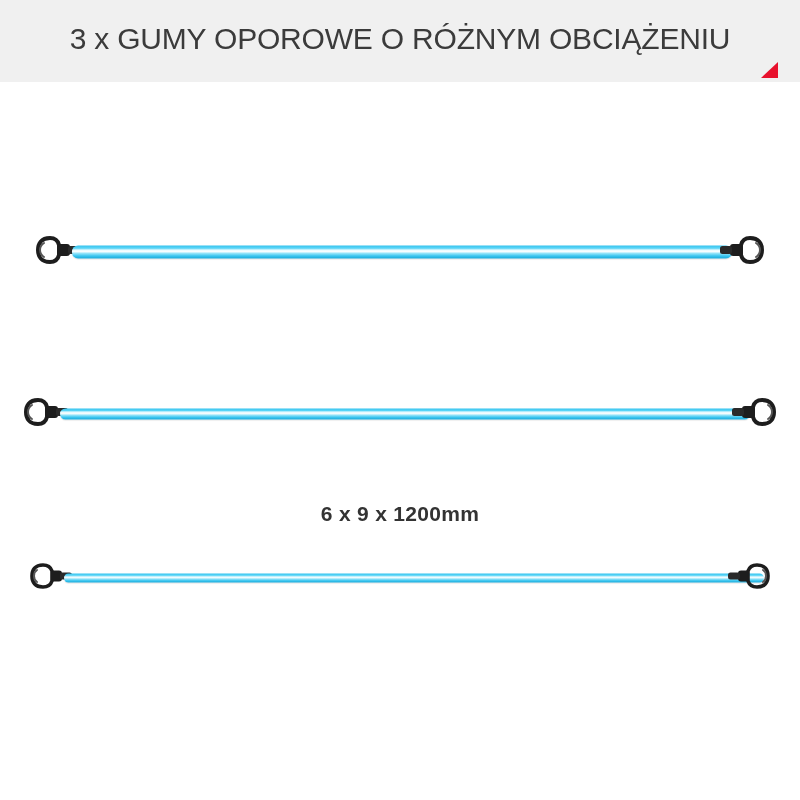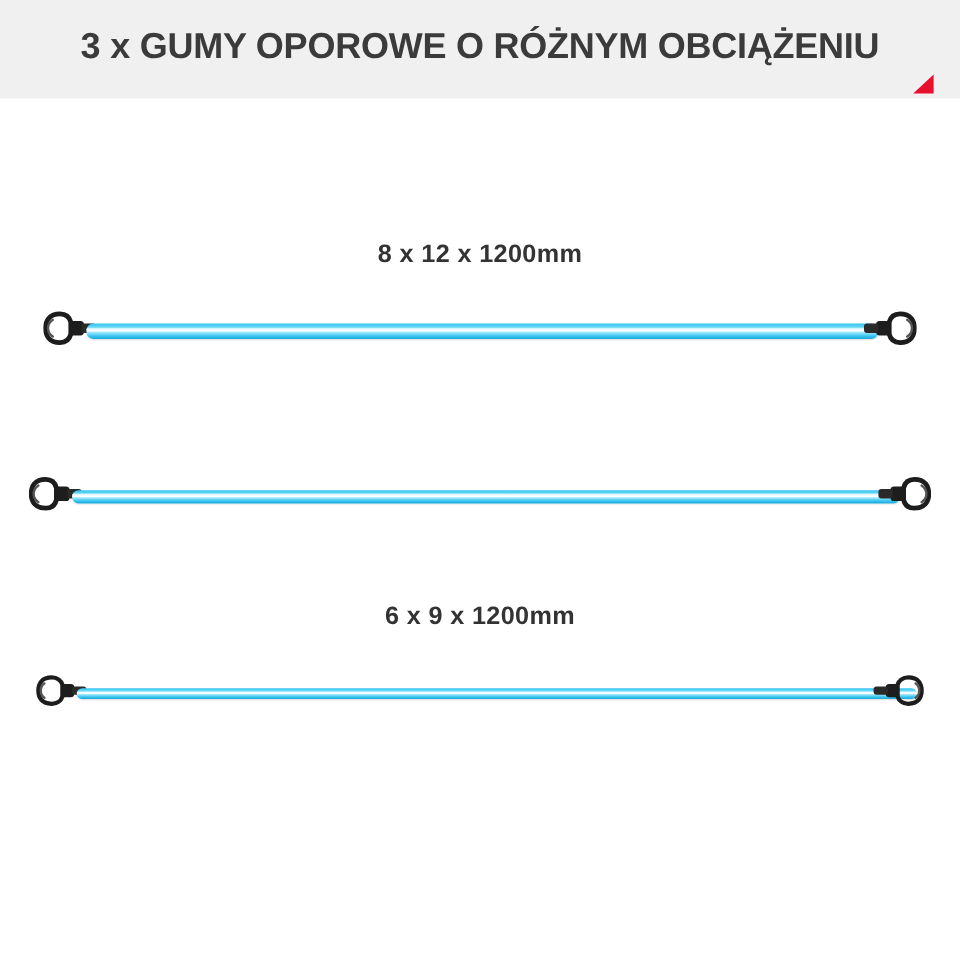--- a/index.html
+++ b/index.html
@@ -27,21 +27,21 @@
     top: 0;
     width: 800px;
     height: 82px;
     background: #f0f0f0;
     display: flex;
     align-items: center;
     justify-content: center;
   }
   .header-title {
     font-size: 30px;
-    font-weight: bold;
+    font-weight: normal;
     color: #3b3b3b;
     letter-spacing: -0.2px;
     text-align: right;
     white-space: nowrap;
     line-height: 1;
     padding-bottom: 4px;
   }
   .header-accent {
     position: absolute;
     right: 22px;
@@ -118,21 +118,20 @@
 <body>
 
 <div class="page">
 
   <div class="header">
     <div class="header-title">3 x GUMY OPOROWE O RÓŻNYM OBCIĄŻENIU</div>
     <div class="header-accent"></div>
   </div>
 
   <div class="row" id="row-1">
-    <div class="row-label">8 x 12 x 1200mm</div>
     <div class="cord-wrap">
 
       <span class="hook" style="left:36px;">
         <svg width="46" height="34" viewBox="0 0 46 34">
           <path d="M14 5 C5 5 2 11 2 17 C2 23 5 29 14 29 C19 29 22 26 23 22 L23 12 C22 8 19 5 14 5 Z" fill="none" stroke="#1d1d1d" stroke-width="4" stroke-linecap="round"></path>
           <path d="M8 10 C5 12 4 14 4 17 C4 20 5 22 8 24" fill="none" stroke="#555" stroke-width="2" stroke-linecap="round"></path>
           <rect x="22" y="11" width="12" height="12" rx="3" fill="#1d1d1d"></rect>
           <rect x="32" y="13" width="12" height="8" rx="2.5" fill="#2a2a2a"></rect>
         </svg>
       </span>

